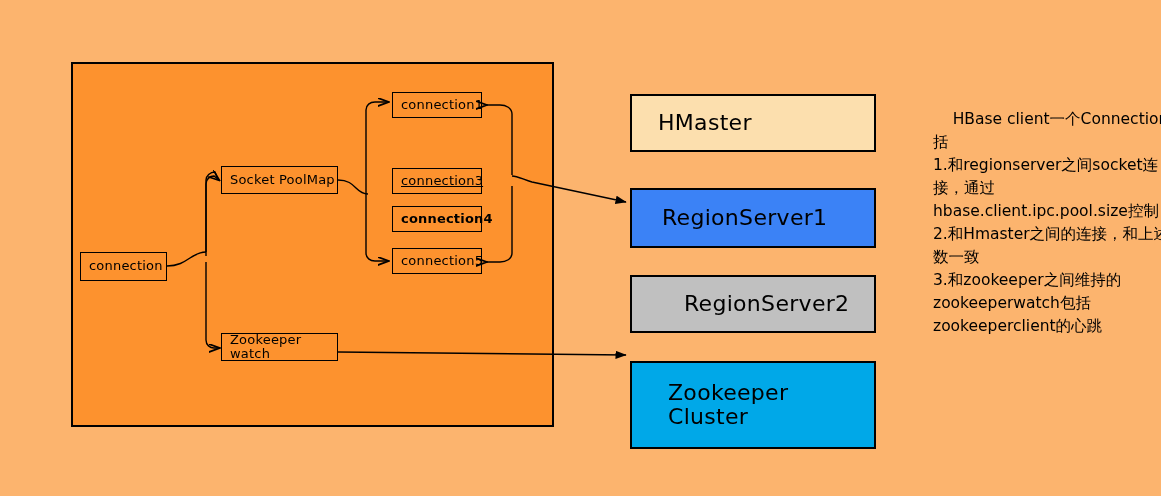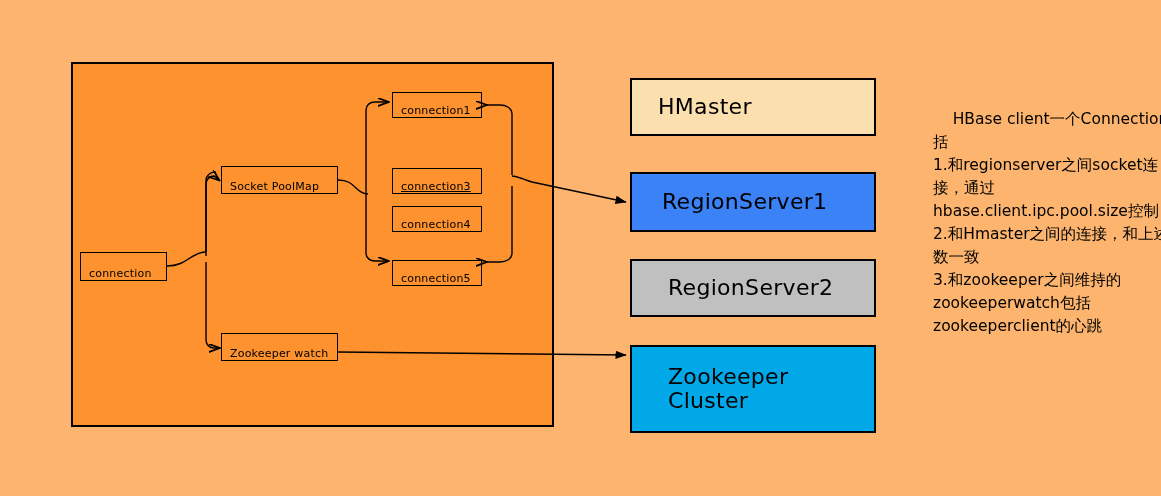--- a/index.html
+++ b/index.html
@@ -44,62 +44,62 @@
     background: #fd922e;
     border: 2px solid #000;
     box-sizing: border-box;
     position: absolute;
   }
 
   
   .small-box {
     background: transparent;
     border: 1.5px solid #000;
-    font-size: 11px;
+    font-size: 13px;
     justify-content: flex-start;
     padding-left: 8px;
     letter-spacing: 0.2px;
-    align-items: flex-end;
   }
 
   #box-connection  { left: 80px;  top: 252px; width: 87px;  height: 29px; }
   #box-socketpool  { left: 221px; top: 166px; width: 117px; height: 28px; }
   #box-zkwatch     { left: 221px; top: 333px; width: 117px; height: 28px; }
 
   #box-conn1 { left: 392px; top: 92px;  width: 90px; height: 26px; }
   #box-conn2 { left: 392px; top: 130px; width: 90px; height: 26px; }
   #box-conn3 { left: 392px; top: 168px; width: 90px; height: 26px; text-decoration: underline; }
-  #box-conn4 { left: 392px; top: 206px; width: 90px; height: 26px; }
-  #box-conn5 { left: 392px; top: 260px; width: 90px; height: 26px; }
+  #box-conn4 { left: 392px; top: 206px; width: 90px; height: 26px; font-weight: bold; }
+  #box-conn5 { left: 392px; top: 248px; width: 90px; height: 26px; }
 
   .spell {
     text-decoration: none;
     position: relative;
   }
 
   
   .server-box {
     justify-content: flex-start;
     padding-left: 30px;
     font-size: 22px;
     letter-spacing: 0.3px;
+    margin-top: 16px;
   }
   #box-hmaster {
     left: 630px; top: 78px; width: 246px; height: 58px;
     background: #fcdfae;
     padding-left: 26px;
   }
   #box-regionserver1 {
     left: 630px; top: 172px; width: 246px; height: 60px;
     background: #3b82f6;
   }
   #box-regionserver2 {
     left: 630px; top: 259px; width: 246px; height: 58px;
     background: #c0c0c0;
-    padding-left: 36px;
+    padding-left: 52px;
   }
   #box-zkcluster {
     left: 630px; top: 345px; width: 246px; height: 88px;
     background: #00a8e8;
     padding-left: 36px;
   }
 
   
   #annotation {
     position: absolute;

